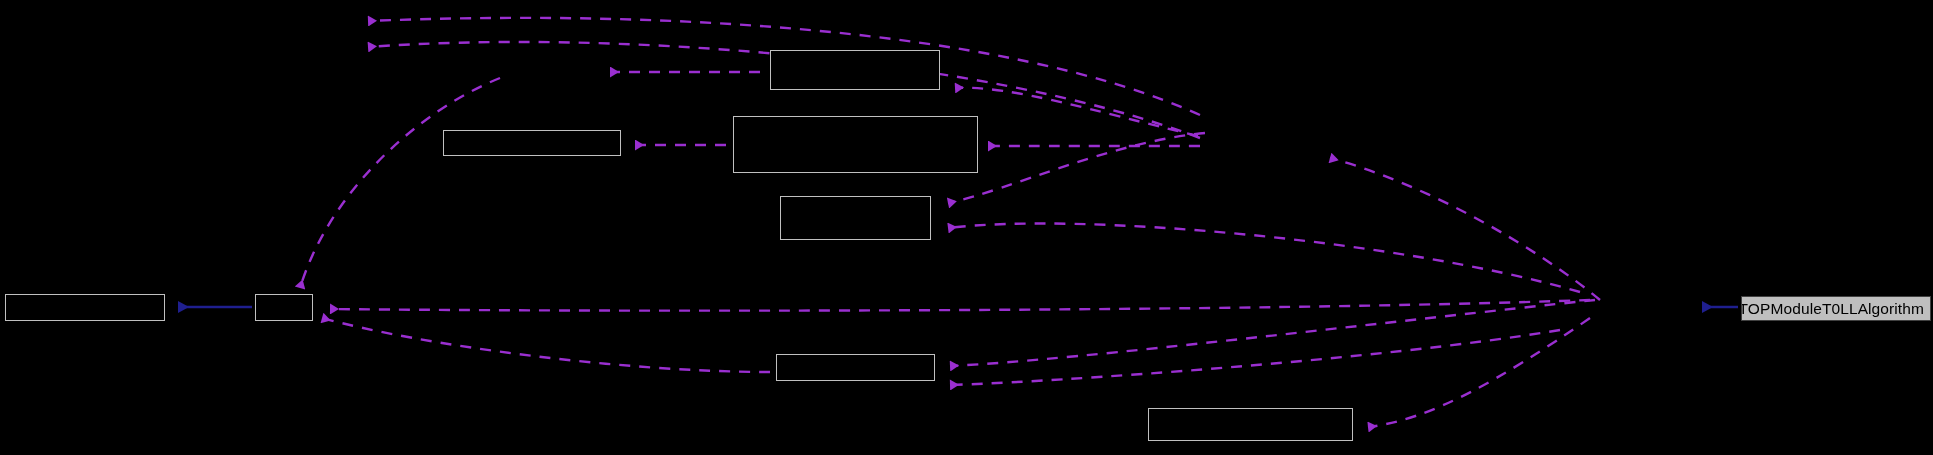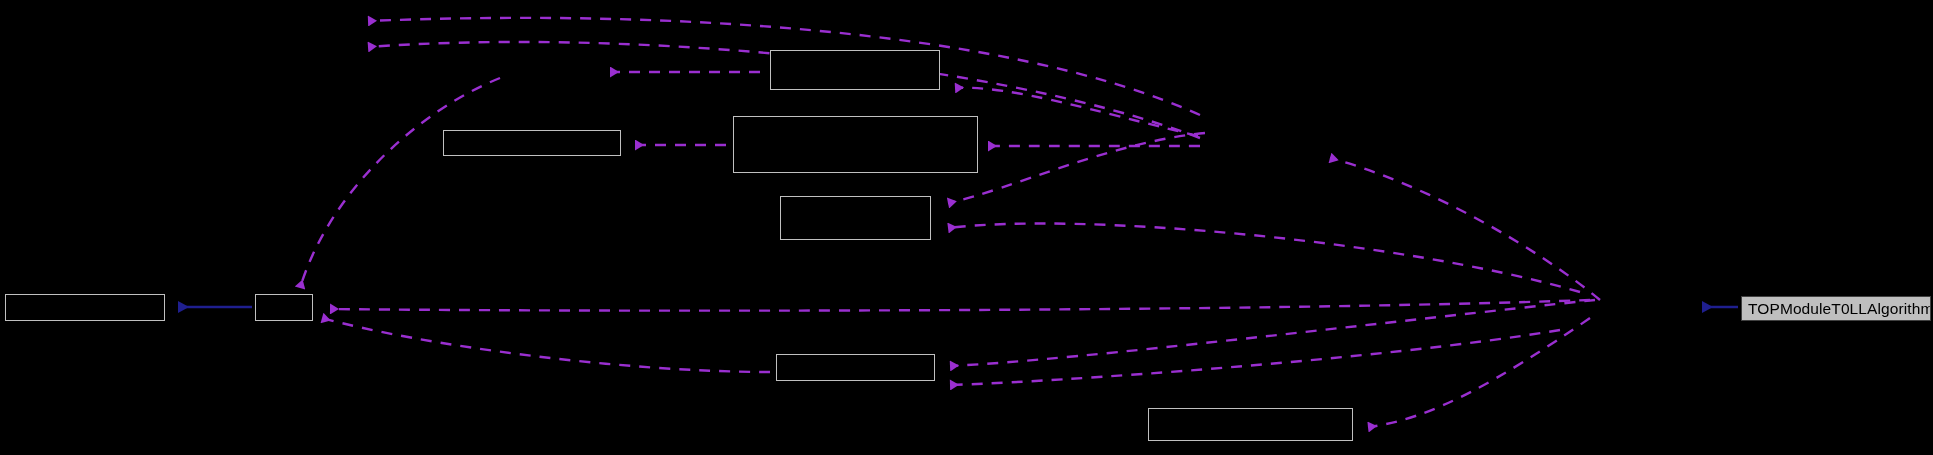--- a/index.html
+++ b/index.html
@@ -17,21 +17,21 @@
     left:0; top:0;
     width:1933px;
     height:455px;
     pointer-events:none;
   }
   .node{
     position:absolute;
     box-sizing:border-box;
     display:flex;
     align-items:center;
-    justify-content:flex-start;
+    justify-content:flex-end;
     border:1px solid #c0c0c0;
     background:#000000;
     color:#000000;
     font-size:15px;
     line-height:1;
     white-space:nowrap;
     overflow:hidden;
   }
   .node.filled{
     background:#bfbfbf;

